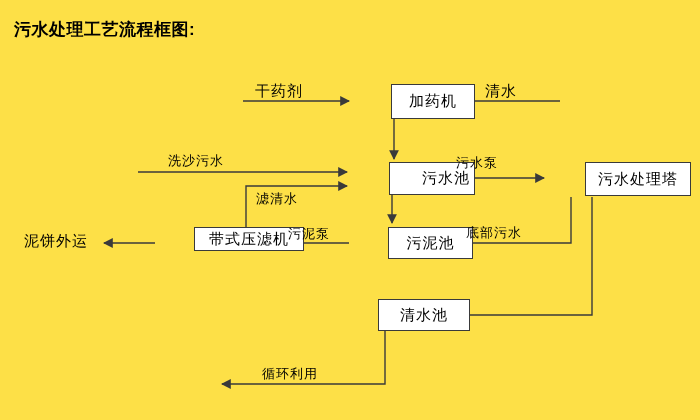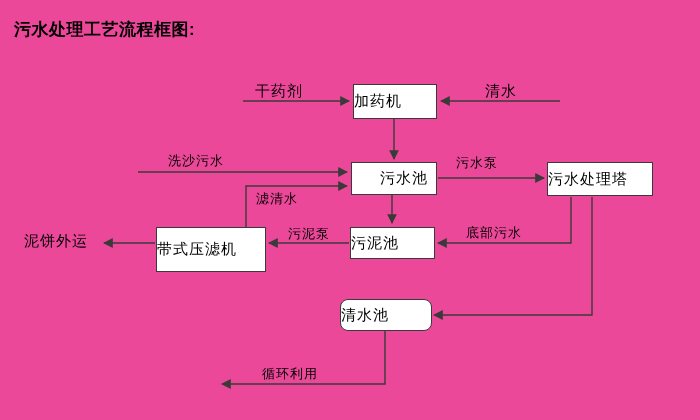--- a/index.html
+++ b/index.html
@@ -7,21 +7,21 @@
     padding: 0;
     background: #ffffff;
   }
   body {
     font-family: "Liberation Sans", "DejaVu Sans", sans-serif;
   }
   #canvas {
     position: relative;
     width: 700px;
     height: 420px;
-    background: #ec4899;
+    background: #fde047;
     overflow: hidden;
   }
   #title {
     position: absolute;
     left: 14px;
     top: 18px;
     font-size: 17px;
     font-weight: bold;
     color: #000000;
     letter-spacing: 0.5px;
@@ -34,24 +34,26 @@
     width: 700px;
     height: 420px;
   }
   .node {
     position: absolute;
     box-sizing: border-box;
     border: 1px solid #3a3a3a;
     background: #ffffff;
     display: flex;
     align-items: center;
+    justify-content: center;
     font-size: 15px;
     color: #000000;
     white-space: nowrap;
     letter-spacing: 1px;
+    margin-left: 38px;
   }
   .edge-label {
     position: absolute;
     font-size: 13px;
     color: #000000;
     white-space: nowrap;
     letter-spacing: 1px;
     background: transparent;
   }
   .terminal-label {
@@ -111,29 +113,29 @@
   </div>
 
   <div class="node" style="left:351px; top:162px; width:86px; height:33px;padding-left:28px;">
     <span>污水池</span>
   </div>
 
   <div class="node" style="left:547px; top:162px; width:106px; height:34px;">
     <span>污水处理塔</span>
   </div>
 
-  <div class="node" style="left:156px; top:227px; width:110px; height:45px;">
+  <div class="node" style="left:156px; top:227px; width:110px; height:24px;">
     <span>带式压滤机</span>
   </div>
 
   <div class="node" style="left:350px; top:227px; width:85px; height:32px;">
     <span>污泥池</span>
   </div>
 
-  <div class="node" style="left:340px; top:299px; width:92px; height:32px;border-radius:8px;">
+  <div class="node" style="left:340px; top:299px; width:92px; height:32px;">
     <span>清水池</span>
   </div>
 
   <div class="terminal-label" style="left:255px; top:82px;">干药剂</div>
 
   <div class="terminal-label" style="left:474px; top:82px;margin-left:11px;">清水</div>
 
   <div class="edge-label" style="left:168px; top:152px;">洗沙污水</div>
 
   <div class="edge-label" style="left:256px; top:190px;">滤清水</div>

